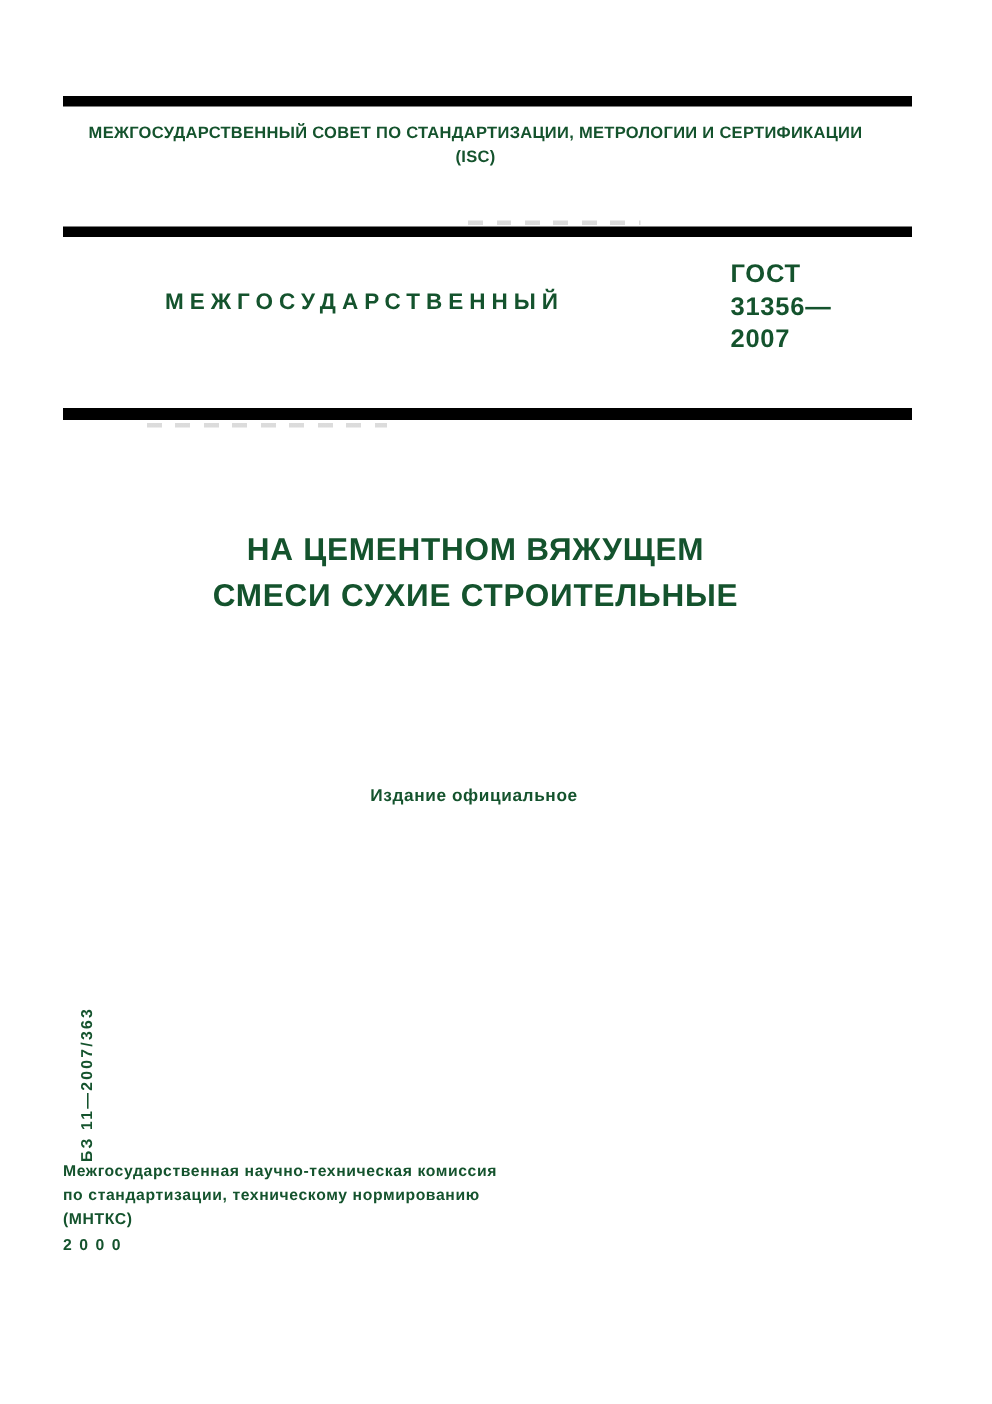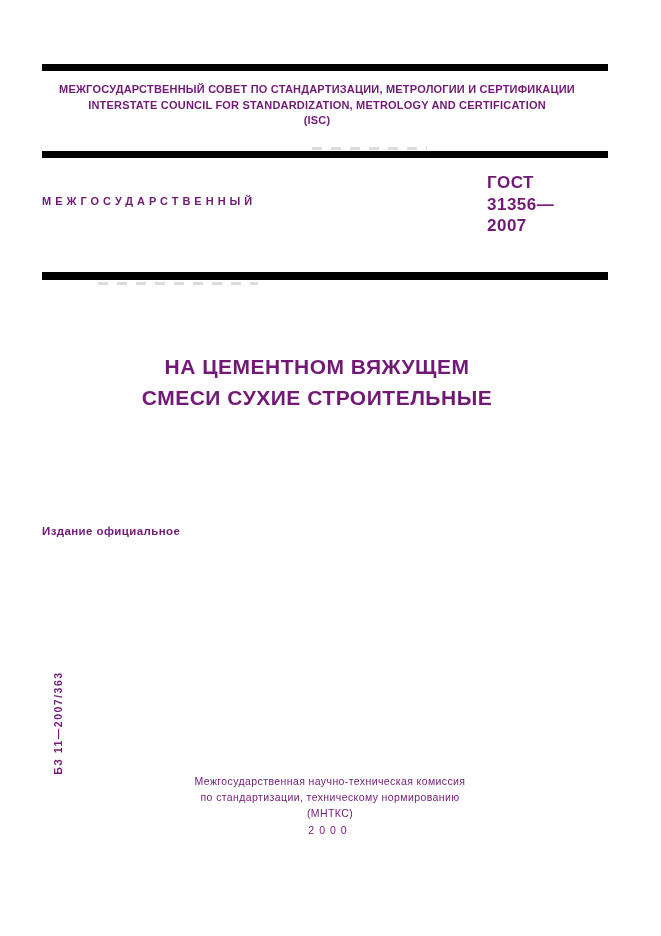--- a/index.html
+++ b/index.html
@@ -5,21 +5,21 @@
   html, body {
     margin: 0;
     padding: 0;
     background: #ffffff;
   }
   .page {
     position: relative;
     width: 608px;
     height: 936px;
     background: #ffffff;
-    color: #701a75;
+    color: #14532d;
     font-family: "Liberation Sans", sans-serif;
     overflow: hidden;
     border-radius: 28px;
   }
   .rule {
     position: absolute;
     left: 42px;
     width: 580px;
     background: #000000;
   }
@@ -37,23 +37,23 @@
     font-size: 11px;
     line-height: 15.5px;
     letter-spacing: 0.2px;
   }
 
   .band-label {
     position: absolute;
     left: 42px;
     top: 192px;
     width: 402px;
-    text-align: left;
+    text-align: center;
     font-weight: bold;
-    font-size: 11px;
+    font-size: 15px;
     line-height: 19px;
     letter-spacing: 4px;
   }
 
   .band-code {
     position: absolute;
     left: 487px;
     top: 172px;
     font-weight: bold;
     font-size: 17px;
@@ -82,21 +82,21 @@
     font-weight: bold;
     font-size: 17px;
     letter-spacing: 2px;
   }
 
   .edition {
     position: absolute;
     left: 42px;
     top: 525px;
     width: 548px;
-    text-align: left;
+    text-align: center;
     font-weight: bold;
     font-size: 11.5px;
     letter-spacing: 0.4px;
   }
 
   .side-note {
     position: absolute;
     left: 58px;
     top: 723px;
     transform: translate(-50%, -50%) rotate(-90deg);
@@ -104,22 +104,22 @@
     font-weight: bold;
     font-size: 10.5px;
     letter-spacing: 1.5px;
   }
 
   .footer-block {
     position: absolute;
     left: 42px;
     top: 773px;
     width: 576px;
-    text-align: center;
-    font-weight: normal;
+    text-align: left;
+    font-weight: bold;
     font-size: 10.5px;
     line-height: 16.2px;
     letter-spacing: 0.4px;
   }
   .footer-year {
     letter-spacing: 5px;
   }
 
   
   .artifact {
@@ -133,21 +133,20 @@
 </style>
 </head>
 <body>
 
 <div class="page">
 
   <div class="rule rule-top"></div>
 
   <div class="header-block">
     <div>МЕЖГОСУДАРСТВЕННЫЙ СОВЕТ ПО СТАНДАРТИЗАЦИИ, МЕТРОЛОГИИ И СЕРТИФИКАЦИИ</div>
-    <div>INTERSTATE COUNCIL FOR STANDARDIZATION, METROLOGY AND CERTIFICATION</div>
     <div>(ISC)</div>
   </div>
 
   <div class="rule rule-middle"></div>
   <div class="artifact artifact-1"></div>
 
   <div class="band-label">
     <div>МЕЖГОСУДАРСТВЕННЫЙ</div>
   </div>
 

